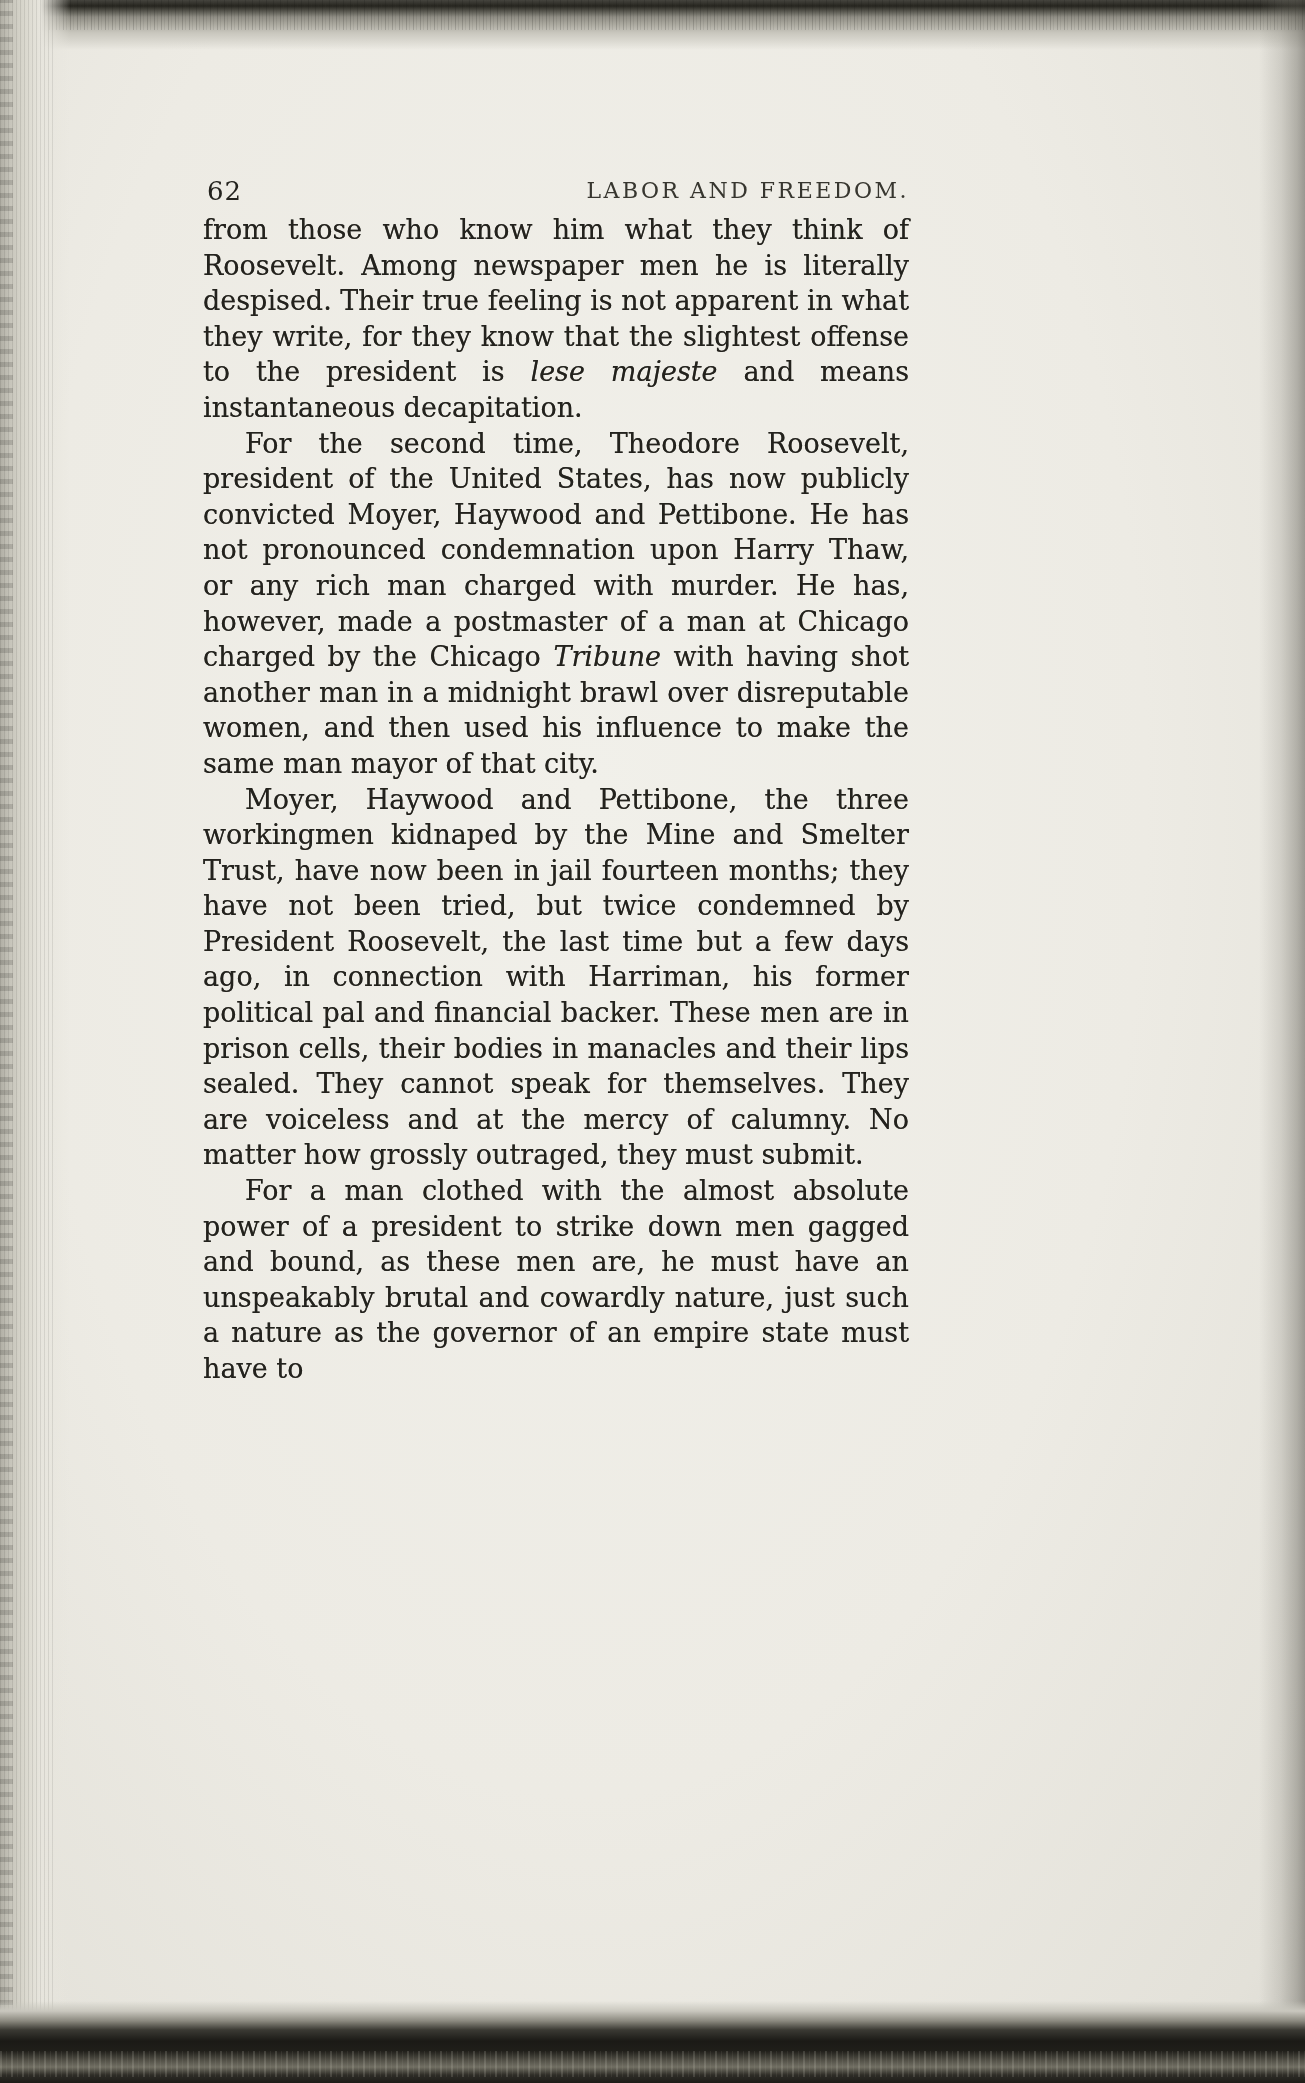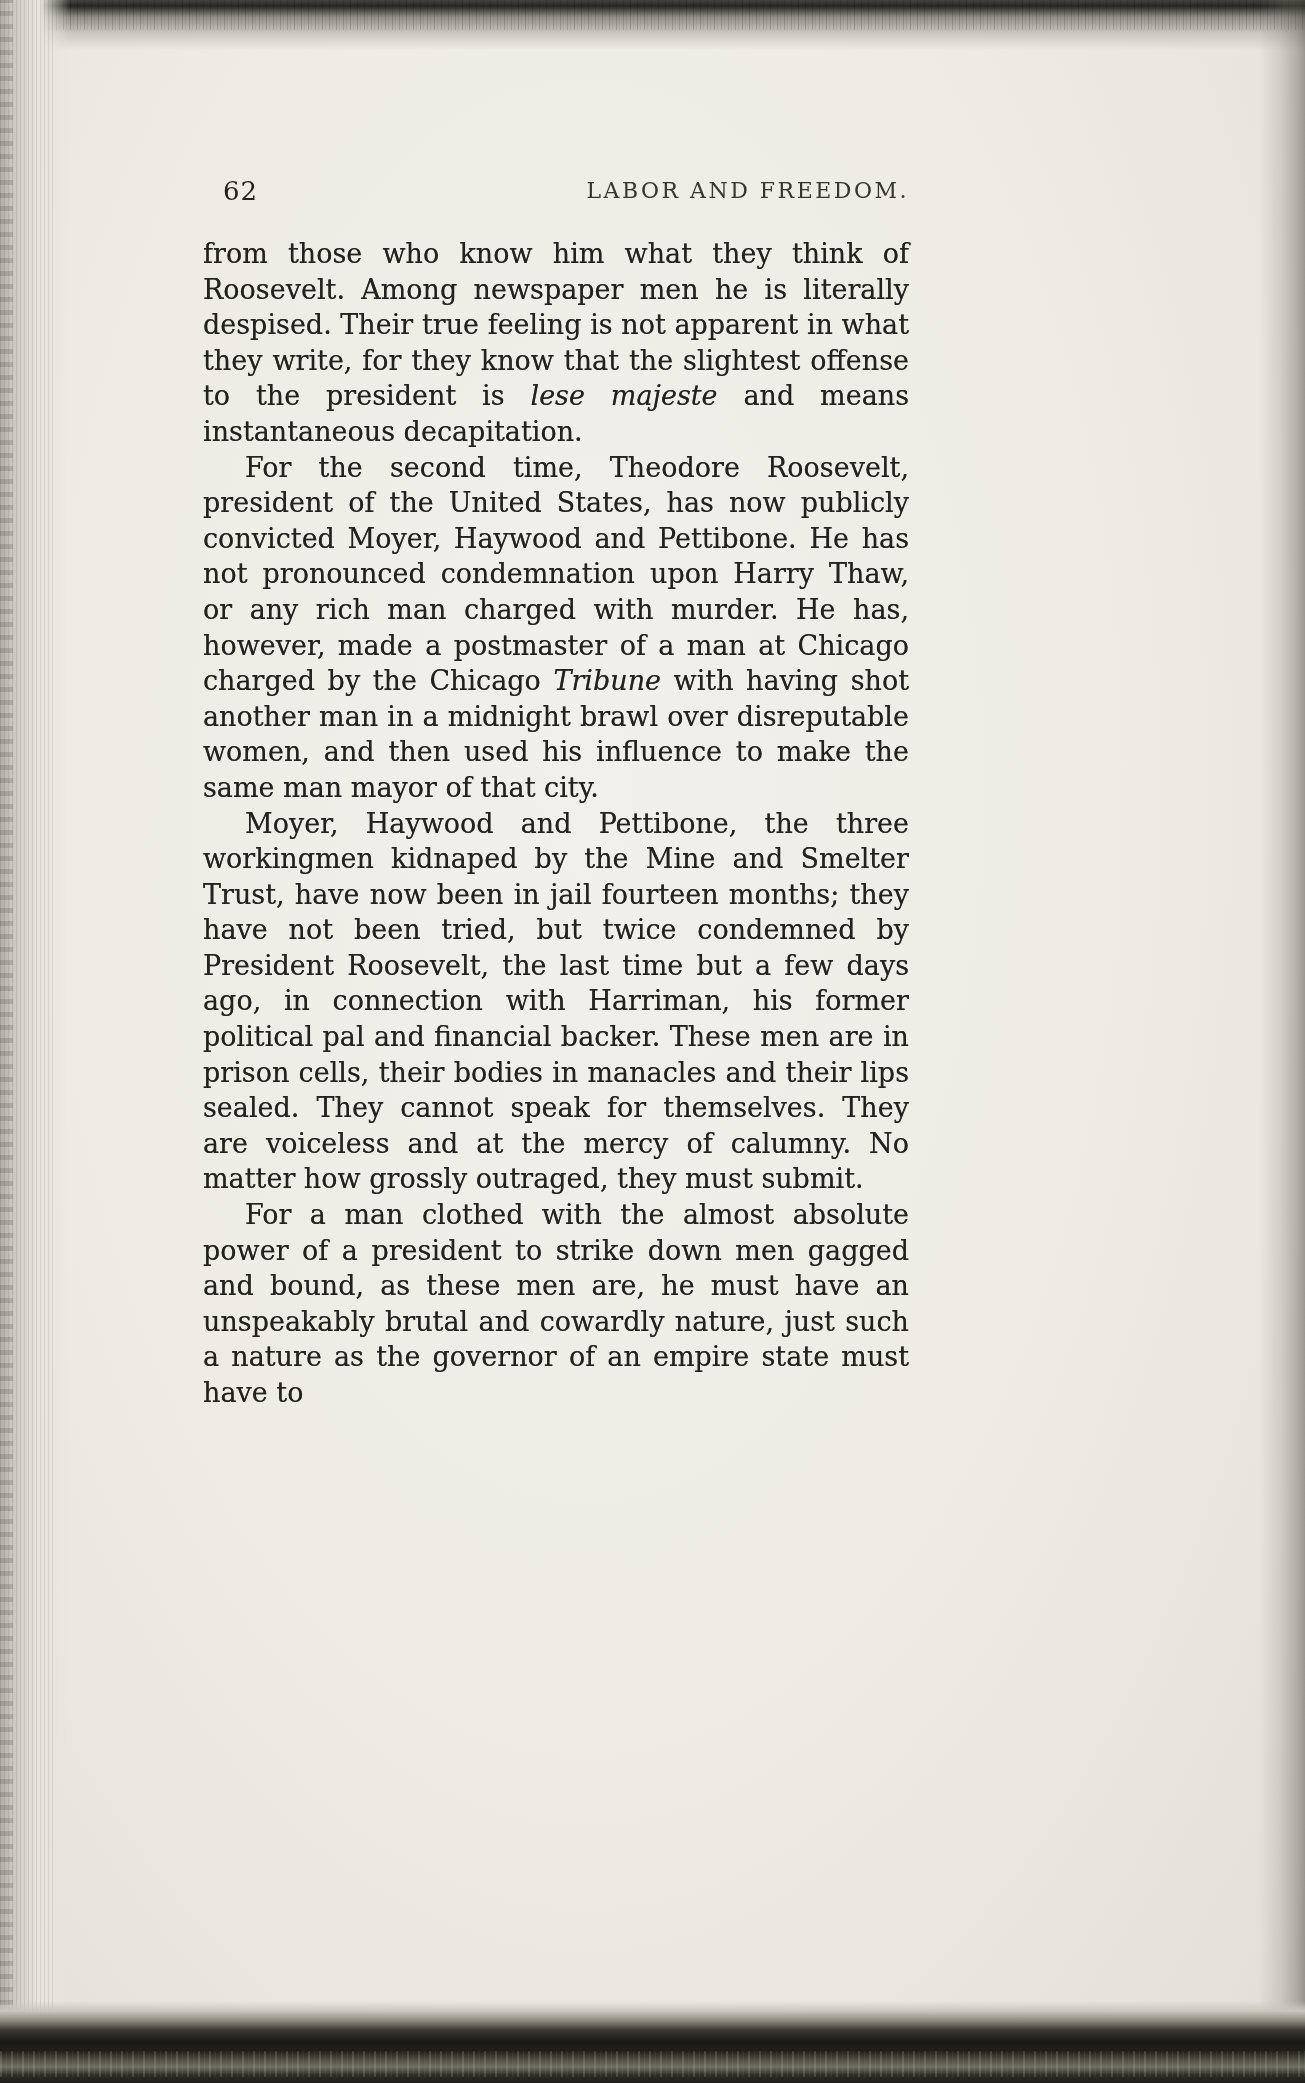--- a/index.html
+++ b/index.html
@@ -82,38 +82,38 @@
     position: absolute;
     left: 203px;
     top: 176px;
     width: 706px;
     height: 36px;
     color: var(--ink, #2b2a25);
     font-family: "DejaVu Serif", "Liberation Serif", serif;
   }
   .page-number {
     position: absolute;
-    left: 20px;
+    left: 4px;
     top: 0;
     font-size: 26px;
     letter-spacing: 1px;
   }
   .running-header {
     position: absolute;
     left: 0; right: 0;
     top: 2px;
     text-align: right;
     font-size: 22px;
     letter-spacing: 2.5px;
     color: #37362f;
   }
   .body-text {
     position: absolute;
     left: 203px;
-    top: 236px;
+    top: 212px;
     width: 706px;
     color: var(--ink, #23221d);
     font-family: "DejaVu Serif", "Liberation Serif", serif;
     font-size: 27px;
     line-height: 35.6px;
     text-align: justify;
     text-shadow: 0 0 0.6px rgba(35,34,29,0.65);
   }
   .body-text p {
     margin: 0;

